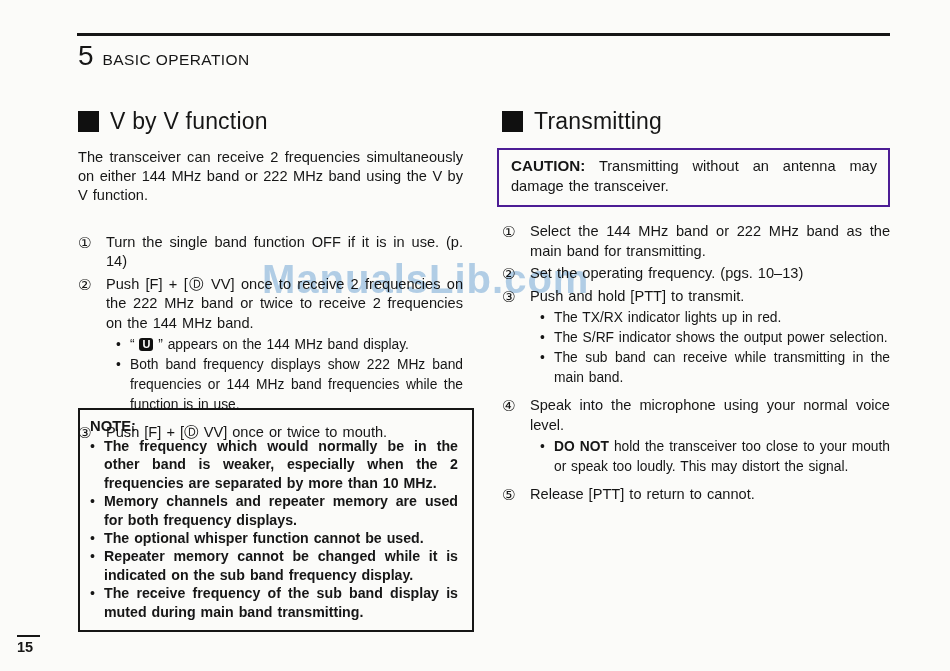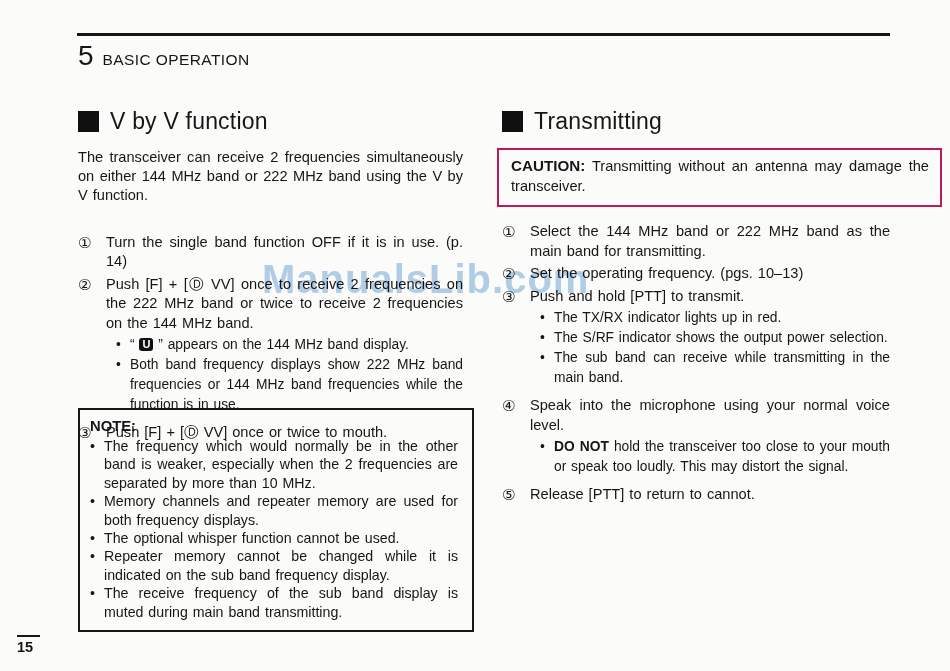--- a/index.html
+++ b/index.html
@@ -40,25 +40,25 @@
     vertical-align:1px;
   }
 
   
   .note-box{
     position:absolute;left:78px;top:408px;width:396px;box-sizing:border-box;
     border:2px solid #161616;padding:7px 14px 9px 10px;
   }
   .note-label{font-size:14.8px;font-weight:bold;line-height:19px;margin-bottom:1px;}
   .note-box .bullet-dot{font-size:14.2px;line-height:18.4px;}
-  .note-box .bullet-text{font-size:14.2px;line-height:18.4px;}
+  .note-box .bullet-text{font-size:14.2px;line-height:18.4px;font-weight:bold;}
 
   
   .caution-box{
-    box-sizing:border-box;border:2px solid #be185d;width:445px;margin:2px 0 15px -5px;
+    box-sizing:border-box;border:2px solid #4c1d95;width:393px;margin:2px 0 15px -5px;
     padding:6px 11px 9px 12px;font-size:14.6px;line-height:19.5px;text-align:justify;word-spacing:1px;
   }
   .caution-label{font-weight:bold;font-size:15.2px;}
 
   
   .watermark{
     position:absolute;left:262px;top:257px;white-space:nowrap;pointer-events:none;
     font-size:40px;font-weight:bold;letter-spacing:1px;
     color:#9fc4e6;opacity:0.78;mix-blend-mode:multiply;z-index:5;
   }

